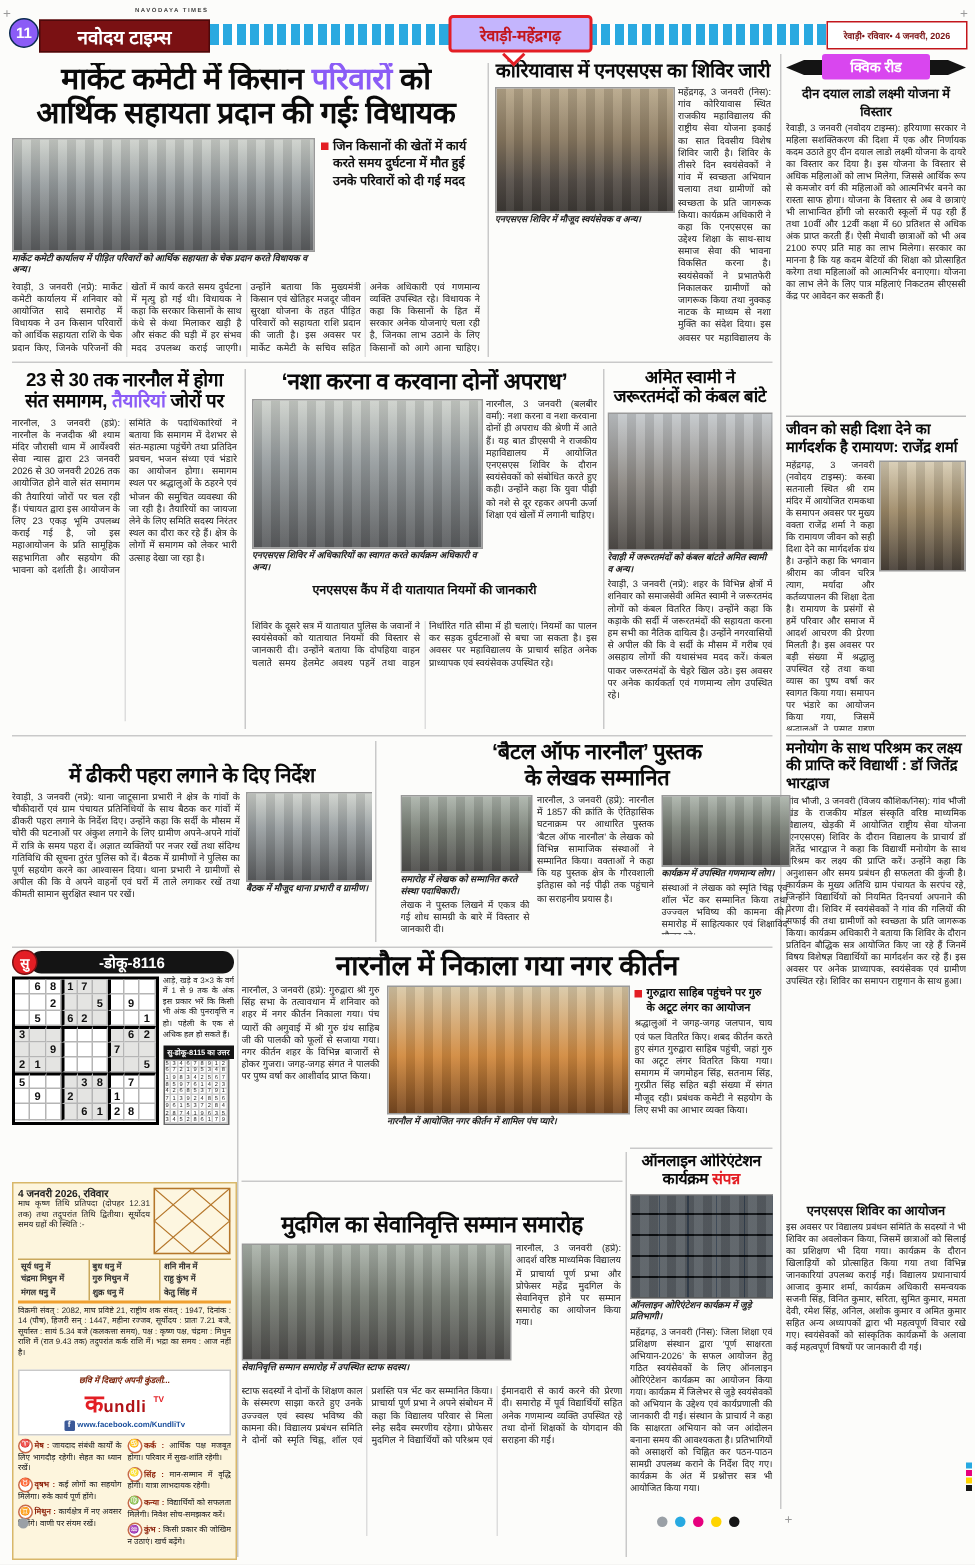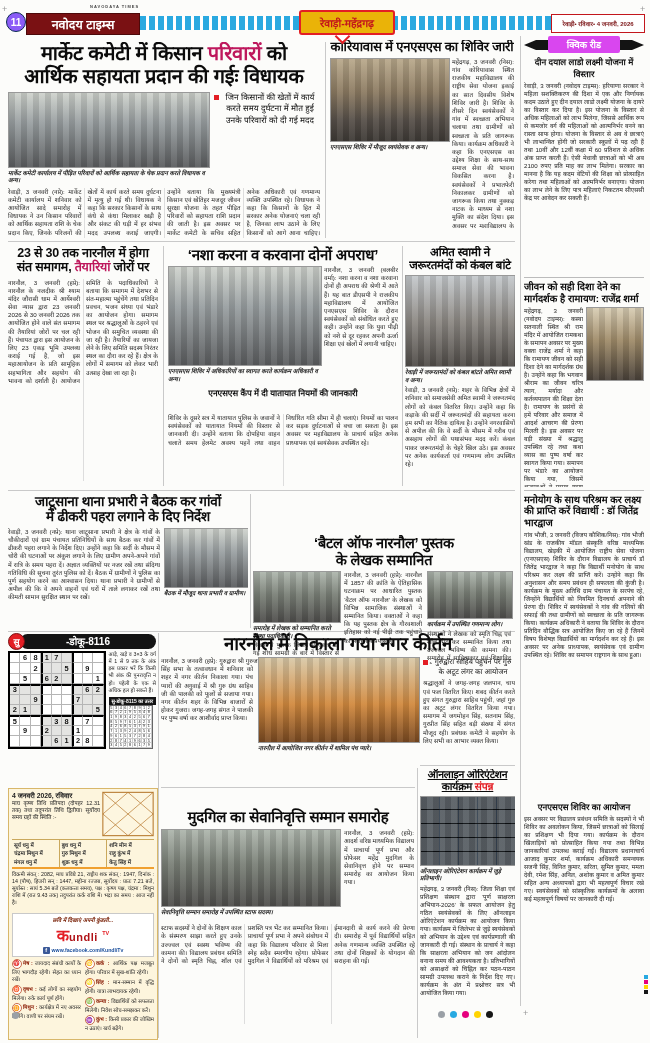--- a/index.html
+++ b/index.html
@@ -7,40 +7,40 @@
   .page{position:relative;width:650px;height:1043px;background:#fcfcfa;margin:0 auto;overflow:hidden;}
   .abs{position:absolute;}
   
   .pg-circle{left:6px;top:12px;width:18px;height:18px;border-radius:50%;background:#8b5cf6;color:#fff;
     font-weight:800;font-size:10px;display:flex;align-items:center;justify-content:center;border:1.5px solid #0c2c52;}
   .mast-mini{left:90px;top:4px;font-size:4px;letter-spacing:1px;color:#444;font-weight:700;}
   .mast-logo{left:26px;top:13px;width:112px;height:20px;background:#7a1113;color:#fff;font-weight:800;font-size:12.5px;
     display:flex;align-items:center;justify-content:center;border:1px solid #4d090a;}
   .stripes{left:140px;top:16px;width:503px;height:14px;
     background:repeating-linear-gradient(90deg,#2aa9e0 0 6px,#ffffff 6px 9px);}
-  .ed-badge{left:299px;top:10px;width:92px;height:21px;background:#eab308;border:2px solid #e31e24;border-radius:3px;
+  .ed-badge{left:299px;top:10px;width:92px;height:21px;background:#c4b5fd;border:2px solid #e31e24;border-radius:3px;
     color:#c3161c;font-weight:800;font-size:10.5px;display:flex;align-items:center;justify-content:center;z-index:3;}
   .ed-point{left:337px;top:31px;width:9px;height:9px;background:#fff;border-right:2px solid #e31e24;border-bottom:2px solid #e31e24;
     transform:rotate(45deg);z-index:2;}
   .date-box{left:551px;top:14px;width:92px;height:17px;background:#fff;border:1px solid #c3161c;box-shadow:0 0 0 1.5px #fff inset;
     color:#7a1113;font-weight:700;font-size:6px;display:flex;align-items:center;justify-content:center;z-index:3;}
   .reg{color:#9a9a9a;font-size:9px;font-weight:400;}
   
   .vrule{width:1px;background:#c9c9c9;}
   .hrule{height:1px;background:#c9c9c9;}
   
   .hl{font-weight:800;color:#0b0b0b;text-align:center;line-height:1.14;letter-spacing:-0.2px;}
-  .blue{color:#be185d;}
+  .blue{color:#8b5cf6;}
   .red{color:#e31e24;}
   .body{font-size:6.2px;line-height:1.32;color:#1c1c1c;text-align:justify;overflow:hidden;}
   .c2{column-count:2;column-gap:6px;column-rule:1px solid #ddd;}
   .c3{column-count:3;column-gap:6px;column-rule:1px solid #ddd;}
   .c4{column-count:4;column-gap:6px;column-rule:1px solid #ddd;}
   .cap{font-size:6px;font-weight:700;font-style:italic;color:#222;padding-top:2px;line-height:1.25;}
-  .pointer{display:flex;text-align:center;font-weight:400;font-size:8.4px;line-height:1.4;color:#111;}
+  .pointer{display:flex;text-align:left;font-weight:700;font-size:8.4px;line-height:1.4;color:#111;}
   .sq{flex:none;width:5px;height:5px;background:#e31e24;margin:3px 3px 0 0;}
   .subhead{font-weight:800;font-size:8.4px;text-align:center;color:#111;}
   
   .photo{position:relative;overflow:hidden;border:1px solid #999;}
   .photo::after{content:"";position:absolute;inset:0;
     background:repeating-linear-gradient(90deg,rgba(0,0,0,.10) 0 6px,rgba(255,255,255,.05) 6px 12px);}
   .ph-crowd{background:linear-gradient(180deg,#b9a98c 0%,#8d7c63 40%,#57504a 75%,#3e3a36 100%);}
   .ph-indoor{background:linear-gradient(180deg,#cfd3cd 0%,#9aa0a2 40%,#5c5e60 100%);}
   .ph-group{background:linear-gradient(180deg,#aeb6ad 0%,#7b8178 45%,#4f4e4c 100%);}
   .ph-street{background:linear-gradient(180deg,#c5c9cc 0%,#8e8a85 50%,#514d49 100%);}
@@ -209,33 +209,33 @@
       <span>अमित स्वामी ने</span><br>
       <span>जरूरतमंदों को कंबल बांटे</span>
     </div>
     <div class="photo ph-street" style="width:110px;height:90px;margin-top:3px;"></div>
     <div class="cap">रेवाड़ी में जरूरतमंदों को कंबल बांटते अमित स्वामी व अन्य।</div>
     <div class="body" style="height:104px;margin-top:2px;">रेवाड़ी, 3 जनवरी (नप्रे): शहर के विभिन्न क्षेत्रों में शनिवार को समाजसेवी अमित स्वामी ने जरूरतमंद लोगों को कंबल वितरित किए। उन्होंने कहा कि कड़ाके की सर्दी में जरूरतमंदों की सहायता करना हम सभी का नैतिक दायित्व है। उन्होंने नगरवासियों से अपील की कि वे सर्दी के मौसम में गरीब एवं असहाय लोगों की यथासंभव मदद करें। कंबल पाकर जरूरतमंदों के चेहरे खिल उठे। इस अवसर पर अनेक कार्यकर्ता एवं गणमान्य लोग उपस्थित रहे।</div>
   </div>
 
   <div class="abs" style="left:8px;top:494px;width:240px;height:134px;overflow:hidden;">
     <div class="hl" style="font-size:13.5px;">
-      <span>जाटूसाना थाना प्रभारी ने बैठक कर गांवों</span><br>
+      <br>
       <span>में ढीकरी पहरा लगाने के दिए निर्देश</span>
     </div>
     <div style="margin-top:3px;">
       <div style="float:right;width:84px;margin-left:4px;">
         <div class="photo ph-indoor" style="width:84px;height:58px;"></div>
         <div class="cap">बैठक में मौजूद थाना प्रभारी व ग्रामीण।</div>
       </div>
       <div class="body" style="height:96px;">रेवाड़ी, 3 जनवरी (नप्रे): थाना जाटूसाना प्रभारी ने क्षेत्र के गांवों के चौकीदारों एवं ग्राम पंचायत प्रतिनिधियों के साथ बैठक कर गांवों में ढीकरी पहरा लगाने के निर्देश दिए। उन्होंने कहा कि सर्दी के मौसम में चोरी की घटनाओं पर अंकुश लगाने के लिए ग्रामीण अपने-अपने गांवों में रात्रि के समय पहरा दें। अज्ञात व्यक्तियों पर नजर रखें तथा संदिग्ध गतिविधि की सूचना तुरंत पुलिस को दें। बैठक में ग्रामीणों ने पुलिस का पूर्ण सहयोग करने का आश्वासन दिया। थाना प्रभारी ने ग्रामीणों से अपील की कि वे अपने वाहनों एवं घरों में ताले लगाकर रखें तथा कीमती सामान सुरक्षित स्थान पर रखें।</div>
     </div>
   </div>
 
-  <div class="abs" style="left:253px;top:494px;width:262px;height:134px;overflow:hidden;margin-top:41px;">
+  <div class="abs" style="left:267px;top:494px;width:262px;height:134px;overflow:hidden;">
     <div class="hl" style="font-size:14.5px;">
       <span>‘बैटल ऑफ नारनौल’ पुस्तक</span><br>
       <span>के लेखक सम्मानित</span>
     </div>
     <div style="display:flex;gap:5px;margin-top:3px;">
       <div style="width:86px;">
         <div class="photo ph-group" style="width:86px;height:50px;"></div>
         <div class="cap">समारोह में लेखक को सम्मानित करते संस्था पदाधिकारी।</div>
         <div class="body" style="height:28px;margin-top:1px;">लेखक ने पुस्तक लिखने में एकत्र की गई शोध सामग्री के बारे में विस्तार से जानकारी दी।</div>
       </div>
@@ -507,21 +507,21 @@
       <div style="width:178px;">
         <div class="photo ph-group" style="width:178px;height:76px;"></div>
         <div class="cap">सेवानिवृत्ति सम्मान समारोह में उपस्थित स्टाफ सदस्य।</div>
       </div>
       <div class="body" style="width:70px;height:92px;">नारनौल, 3 जनवरी (हप्रे): आदर्श वरिष्ठ माध्यमिक विद्यालय में प्राचार्या पूर्ण प्रभा और प्रोफेसर महेंद्र मुदगिल के सेवानिवृत्त होने पर सम्मान समारोह का आयोजन किया गया।</div>
     </div>
     <div class="body c3" style="height:100px;margin-top:3px;">स्टाफ सदस्यों ने दोनों के शिक्षण काल के संस्मरण साझा करते हुए उनके उज्ज्वल एवं स्वस्थ भविष्य की कामना की। विद्यालय प्रबंधन समिति ने दोनों को स्मृति चिह्न, शॉल एवं प्रशस्ति पत्र भेंट कर सम्मानित किया। प्राचार्या पूर्ण प्रभा ने अपने संबोधन में कहा कि विद्यालय परिवार से मिला स्नेह सदैव स्मरणीय रहेगा। प्रोफेसर मुदगिल ने विद्यार्थियों को परिश्रम एवं ईमानदारी से कार्य करने की प्रेरणा दी। समारोह में पूर्व विद्यार्थियों सहित अनेक गणमान्य व्यक्ति उपस्थित रहे तथा दोनों शिक्षकों के योगदान की सराहना की गई।</div>
   </div>
 
   <div class="abs" style="left:420px;top:769px;width:95px;height:269px;overflow:hidden;">
-    <div class="hl" style="font-size:10.5px;text-decoration:underline;">
+    <div class="hl" style="font-size:10.5px;">
       <span>ऑनलाइन ओरिएंटेशन</span><br>
       <span>कार्यक्रम </span><span class="red">संपन्न</span>
     </div>
     <div class="photo vgrid" style="width: 95px;height:68px;margin-top:3px;"></div>
     <div class="cap">ऑनलाइन ओरिएंटेशन कार्यक्रम में जुड़े प्रतिभागी।</div>
     <div class="body" style="height:158px;margin-top:2px;font-size:6.1px;">महेंद्रगढ़, 3 जनवरी (निस): जिला शिक्षा एवं प्रशिक्षण संस्थान द्वारा ‘पूर्ण साक्षरता अभियान-2026’ के सफल आयोजन हेतु गठित स्वयंसेवकों के लिए ऑनलाइन ओरिएंटेशन कार्यक्रम का आयोजन किया गया। कार्यक्रम में जिलेभर से जुड़े स्वयंसेवकों को अभियान के उद्देश्य एवं कार्यप्रणाली की जानकारी दी गई। संस्थान के प्राचार्य ने कहा कि साक्षरता अभियान को जन आंदोलन बनाना समय की आवश्यकता है। प्रतिभागियों को असाक्षरों को चिह्नित कर पठन-पाठन सामग्री उपलब्ध कराने के निर्देश दिए गए। कार्यक्रम के अंत में प्रश्नोत्तर सत्र भी आयोजित किया गया।</div>
   </div>
 
   <div class="abs dot" style="left:12px;top:1012px;background:#9aa0a6;"></div>
   <div class="abs cmyk-strip" style="left:438px;top:1011px;">

